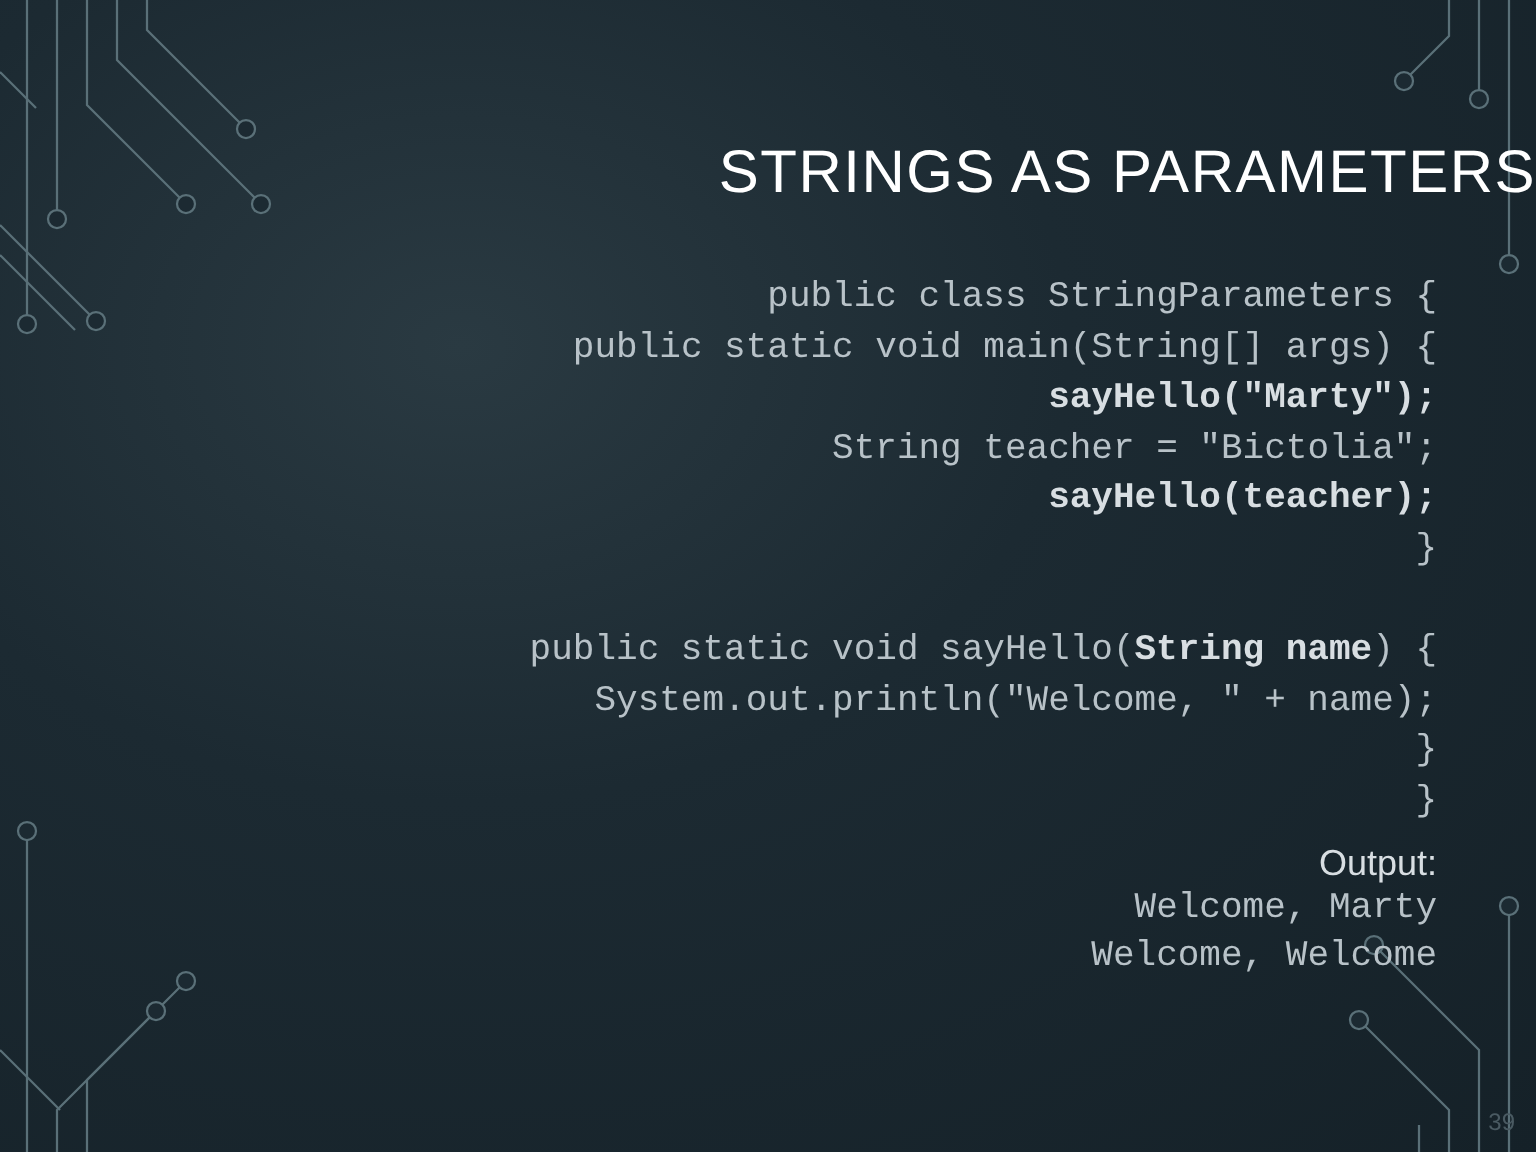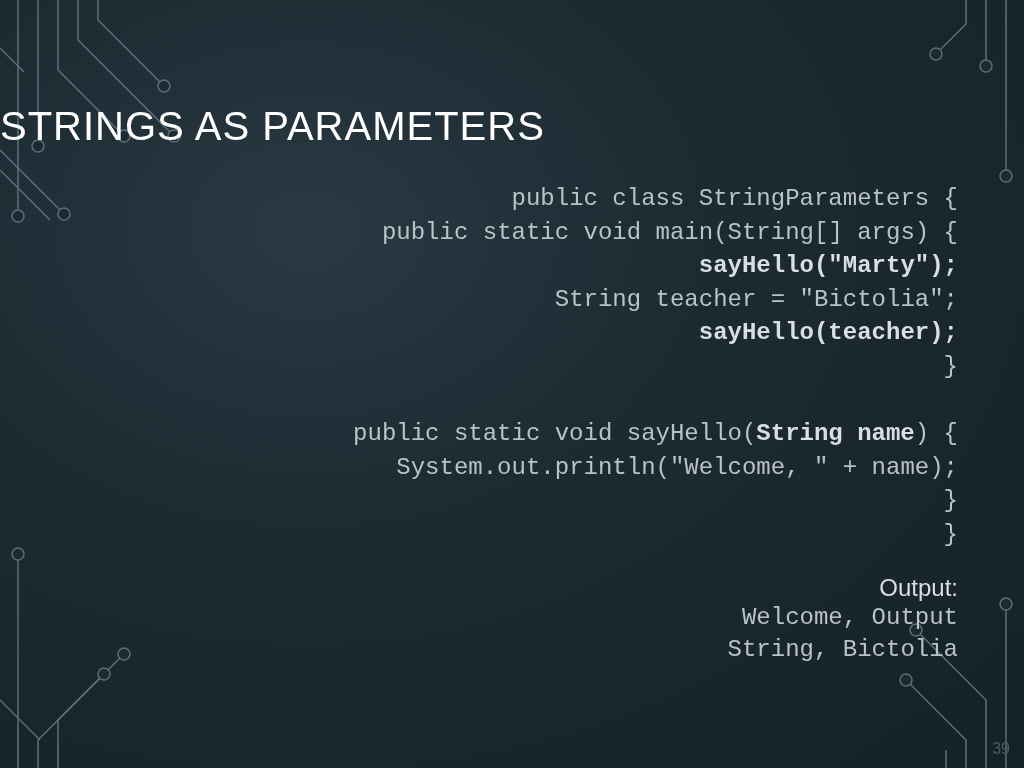--- a/index.html
+++ b/index.html
@@ -20,24 +20,24 @@
     stroke-width: 1.5;
     fill: none;
   }
   .circuit circle {
     stroke: #5a7078;
     stroke-width: 1.5;
     fill: #1c2a32;
   }
   .title {
     position: absolute;
-    top: 104px;
+    top: 93px;
     left: 0;
     width: 100%;
-    text-align: left;
+    text-align: right;
     font-size: 40px;
     font-weight: 400;
     letter-spacing: 1px;
     color: #ffffff;
   }
   .content {
     position: absolute;
     top: 182px;
     left: 78px;
     width: 880px;
@@ -48,21 +48,21 @@
     font-size: 24px;
     line-height: 1.4;
     color: #b8c2c8;
     white-space: pre;
   }
   .code .b { font-weight: bold; color: #d8dee2; }
   .output-label {
     font-family: "Segoe UI", "Helvetica Neue", Arial, sans-serif;
     font-size: 24px;
     color: #d8dee2;
-    margin-top: 22px;
+    margin-top: 10px;
   }
   .output-text {
     font-family: "Courier New", Courier, monospace;
     font-size: 24px;
     line-height: 1.35;
     color: #b8c2c8;
     white-space: pre;
   }
   .page-num {
     position: absolute;
@@ -126,17 +126,17 @@
 <span>        String teacher = "Bictolia";</span>
 <span>      </span><span class="b">sayHello(teacher);</span>
 <span>    }</span>
 <span></span>
 <span>    public static void sayHello(</span><span class="b">String name</span><span>) {</span>
 <span>       System.out.println("Welcome, " + name);</span>
 <span>    }</span>
 <span>}</span></div>
 
   <div class="output-label">Output:</div>
-  <div class="output-text"><span>Welcome, Output</span>
-<span>String, Bictolia</span></div>
+  <div class="output-text"><span>Welcome, Marty</span>
+<span>Welcome, Welcome</span></div>
 </div>
 
 <div class="page-num">39</div>
 
 </body></html>

